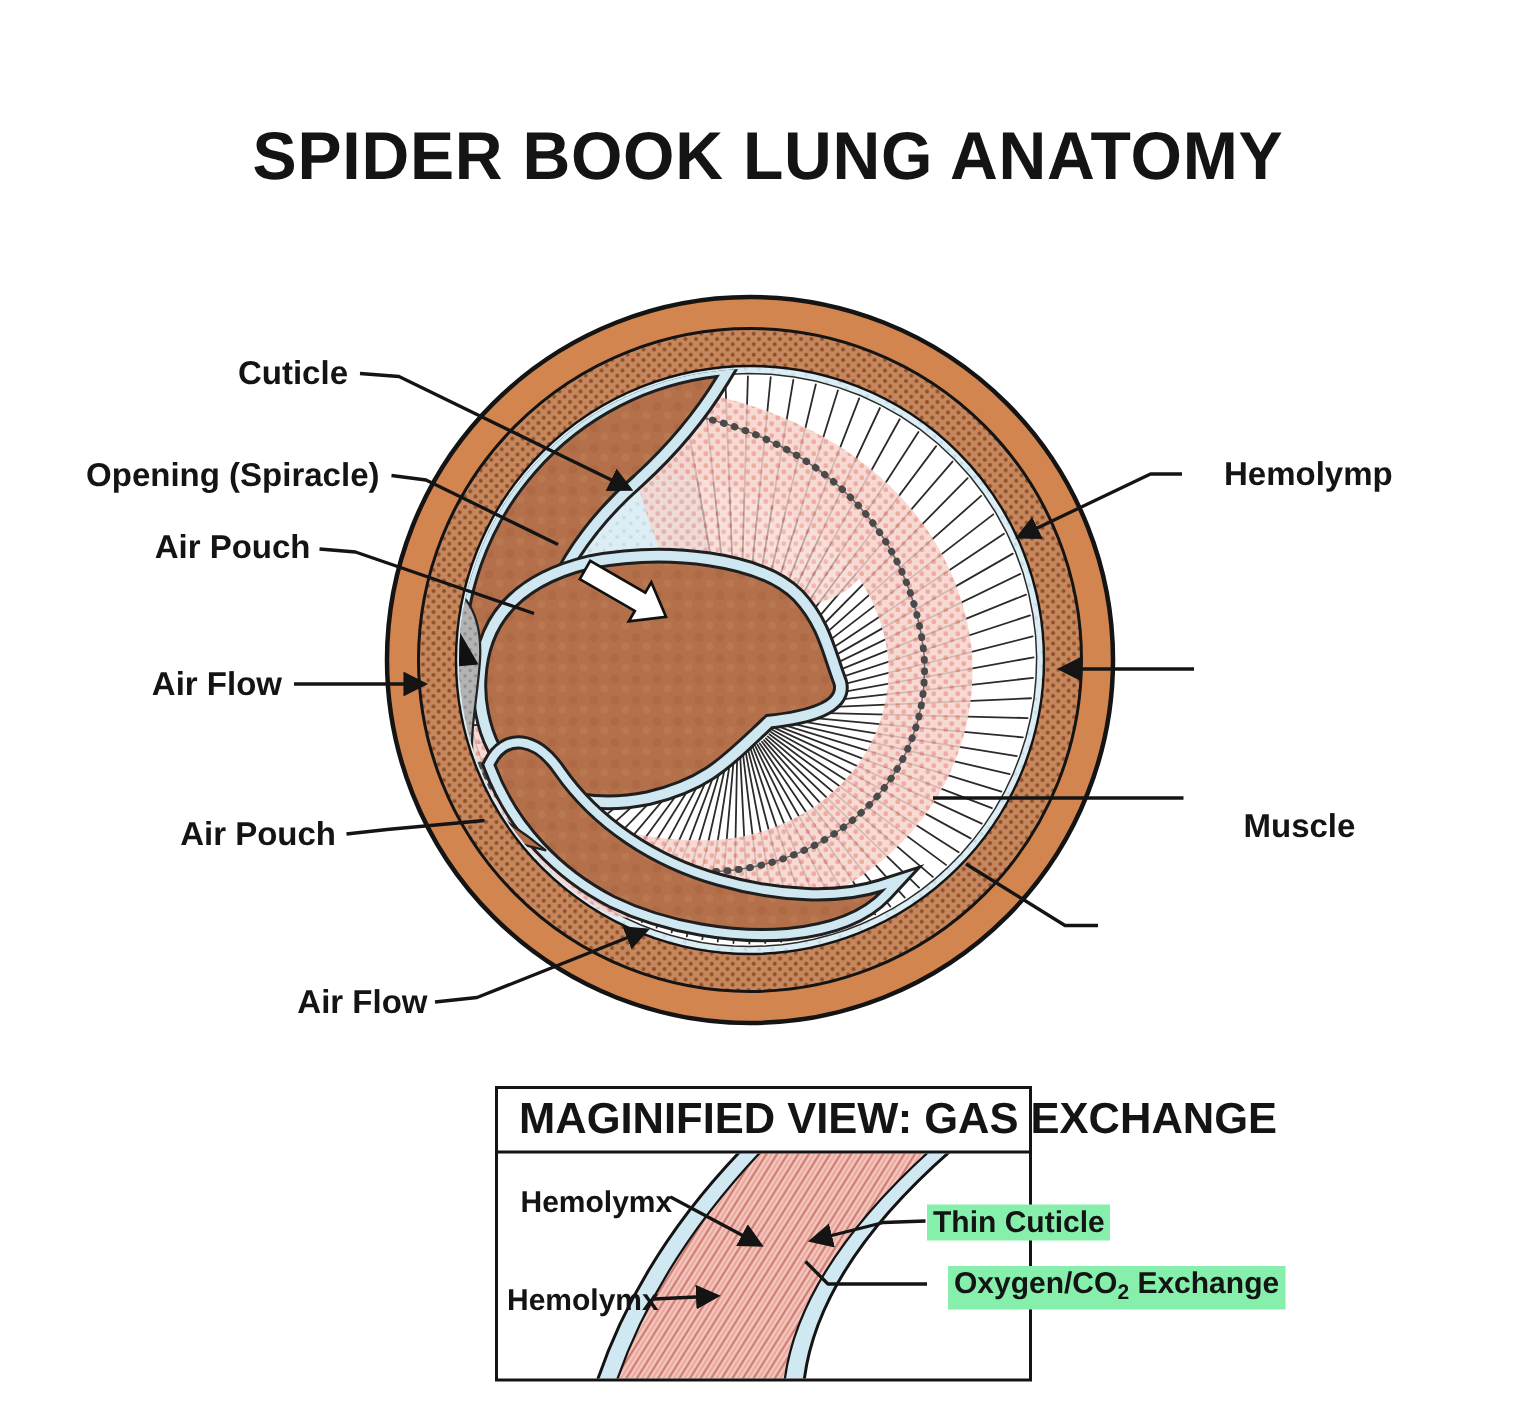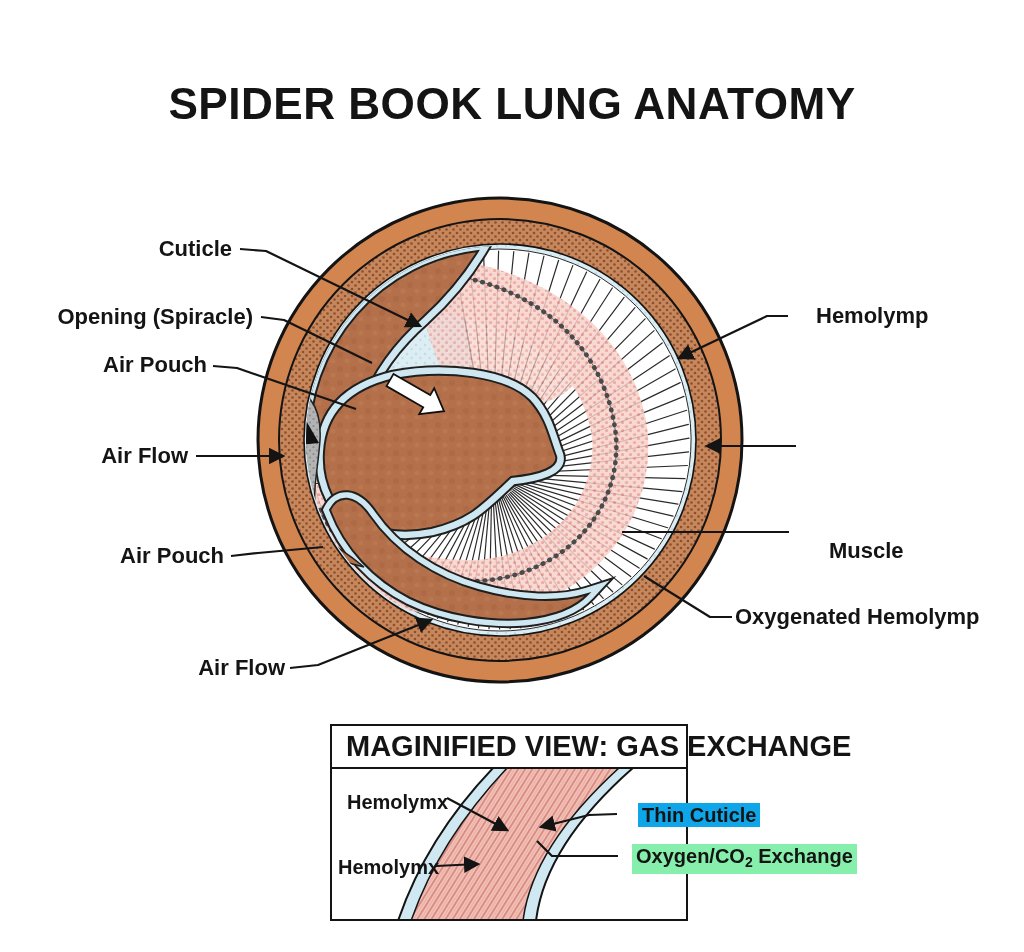--- a/index.html
+++ b/index.html
@@ -30,21 +30,21 @@
   #inset-box{position:absolute;left:330px;top:724px;width:358px;height:197px;
       border:2.5px solid #141414;box-sizing:border-box;background:transparent;z-index:3;}
   #inset-header{position:absolute;left:0;top:0;right:0;height:41px;
       border-bottom:2.5px solid #141414;background:#fff;
       font-size:29px;font-weight:700;color:#141414;line-height:41px;
       padding-left:14px;white-space:nowrap;}
   .inset-label{position:absolute;font-weight:700;font-size:20px;line-height:22px;
       color:#141414;white-space:nowrap;z-index:5;}
   #ilbl-hemolymx1{left:347px;top:791px;}
   #ilbl-hemolymx2{left:338px;top:856px;}
-  #ilbl-thincuticle{left:638px;top:803px;background:#0ea5e9;padding:1px 4px;}
+  #ilbl-thincuticle{left:618px;top:803px;background:#86efac;padding:1px 4px;}
   #ilbl-oxygen{left:632px;top:844px;background:#86efac;padding:1px 4px;}
   #ilbl-oxygen sub{font-size:14px;vertical-align:-4px;}
 </style>
 </head>
 <body>
 
 <div id="stage">
 
   <div class="page-title">SPIDER BOOK LUNG ANATOMY</div>
 
@@ -267,21 +267,20 @@
   </svg>
 
   <div class="label l" id="lbl-cuticle">Cuticle</div>
   <div class="label l" id="lbl-opening">Opening (Spiracle)</div>
   <div class="label l" id="lbl-airpouch1">Air Pouch</div>
   <div class="label l" id="lbl-airflow1">Air Flow</div>
   <div class="label l" id="lbl-airpouch2">Air Pouch</div>
   <div class="label l" id="lbl-airflow2">Air Flow</div>
   <div class="label r" id="lbl-hemolymp">Hemolymp</div>
   <div class="label r" id="lbl-muscle">Muscle</div>
-  <div class="label r" id="lbl-oxyhemo">Oxygenated Hemolymp</div>
 
   <div id="inset-box">
     <div id="inset-header">MAGINIFIED VIEW: GAS EXCHANGE</div>
   </div>
   <div class="inset-label" id="ilbl-hemolymx1">Hemolymx</div>
   <div class="inset-label" id="ilbl-hemolymx2">Hemolymx</div>
   <div class="inset-label" id="ilbl-thincuticle">Thin Cuticle</div>
   <div class="inset-label" id="ilbl-oxygen"><span>Oxygen/CO</span><sub>2</sub><span> Exchange</span></div>
 
 </div>

